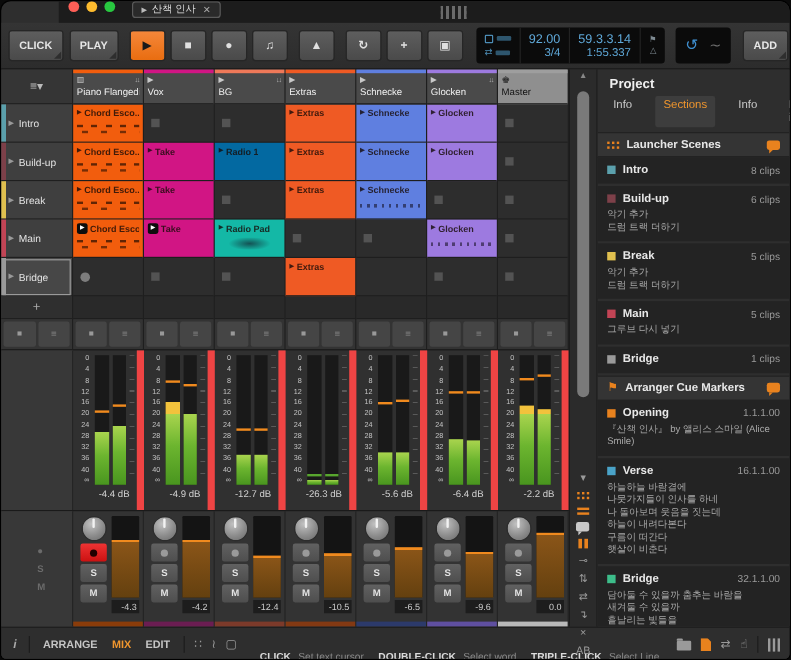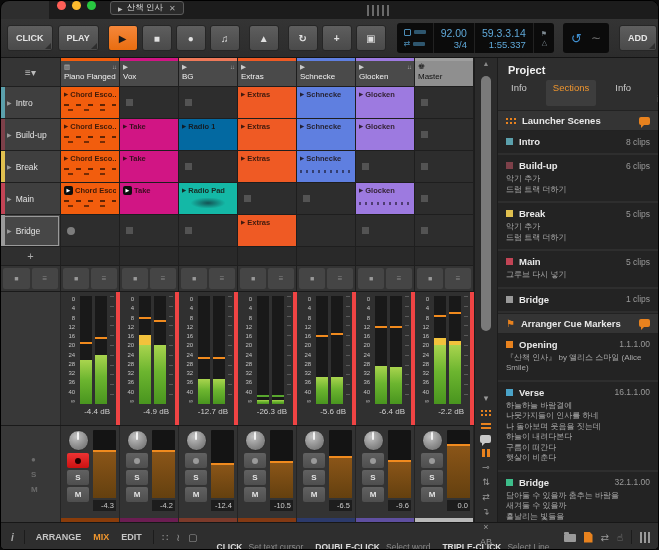--- a/index.html
+++ b/index.html
@@ -70,21 +70,21 @@
   .midi{height:9px;margin-top:4px;background:repeating-linear-gradient(90deg,rgba(35,12,0,.7) 0 5px,transparent 5px 12px) 0 1px/100% 2px no-repeat,repeating-linear-gradient(90deg,transparent 0 4px,rgba(35,12,0,.6) 4px 9px,transparent 9px 16px) 0 6px/100% 2px no-repeat;}
   .soft{height:10px;margin-top:3px;background:radial-gradient(ellipse 45% 75% at 50% 50%,rgba(20,15,30,.6),transparent 75%);}
   .sparse{height:7px;margin-top:5px;background:repeating-linear-gradient(90deg,rgba(15,10,25,.55) 0 2px,transparent 2px 6px) 0 2px/100% 3px no-repeat;}
   .stop-sq{width:7px;height:7px;background:#535353;margin:auto 0 auto 3px;}
   .rec-dot{width:8px;height:8px;border-radius:50%;background:#7d7d7d;margin:auto 0 auto 3px;}
   .plusfill{height:19px;background:#292929;border-bottom:1px solid #1e1e1e;}
   .tstops{height:25px;display:flex;gap:2px;padding:2px;background:#333;}
   
   .meters{display:flex;height:134px;background:#303030;border-top:1px solid #1a1a1a;}
   .meter-rail{width:60px;background:#383838;border-right:1px solid #242424;}
-  .mcell{width:59px;border-right:4px solid #ef4444;padding:4px 2px 0 2px;display:flex;flex-direction:column;}
+  .mcell{width:59px;border-right:6px solid #ef4444;padding:4px 2px 0 2px;display:flex;flex-direction:column;}
   .mrow{display:flex;height:108px;}
   .mlabels{width:15px;display:flex;flex-direction:column;justify-content:space-between;align-items:flex-end;padding-right:2px;}
   .mlab{font-size:6px;color:#c2c2c2;line-height:6px;}
   .mbar{width:13px;height:108px;background:#191919;position:relative;margin-left:3px;}
   .mgreen{position:absolute;bottom:0;left:0;right:0;background:linear-gradient(180deg,#a9d44e 0%,#6cb52f 45%,#49951f 100%);}
   .myellow{position:absolute;left:0;right:0;background:#f2c23c;}
   .mpeak{position:absolute;left:0;right:0;height:2px;}
   .mticks{width:4px;height:108px;margin-left:3px;background:repeating-linear-gradient(180deg,#5a5a5a 0 1px,transparent 1px 9.8px);}
   .mval{font-size:8px;color:#d0d0d0;text-align:right;padding:3px 4px 0 0;}
   

